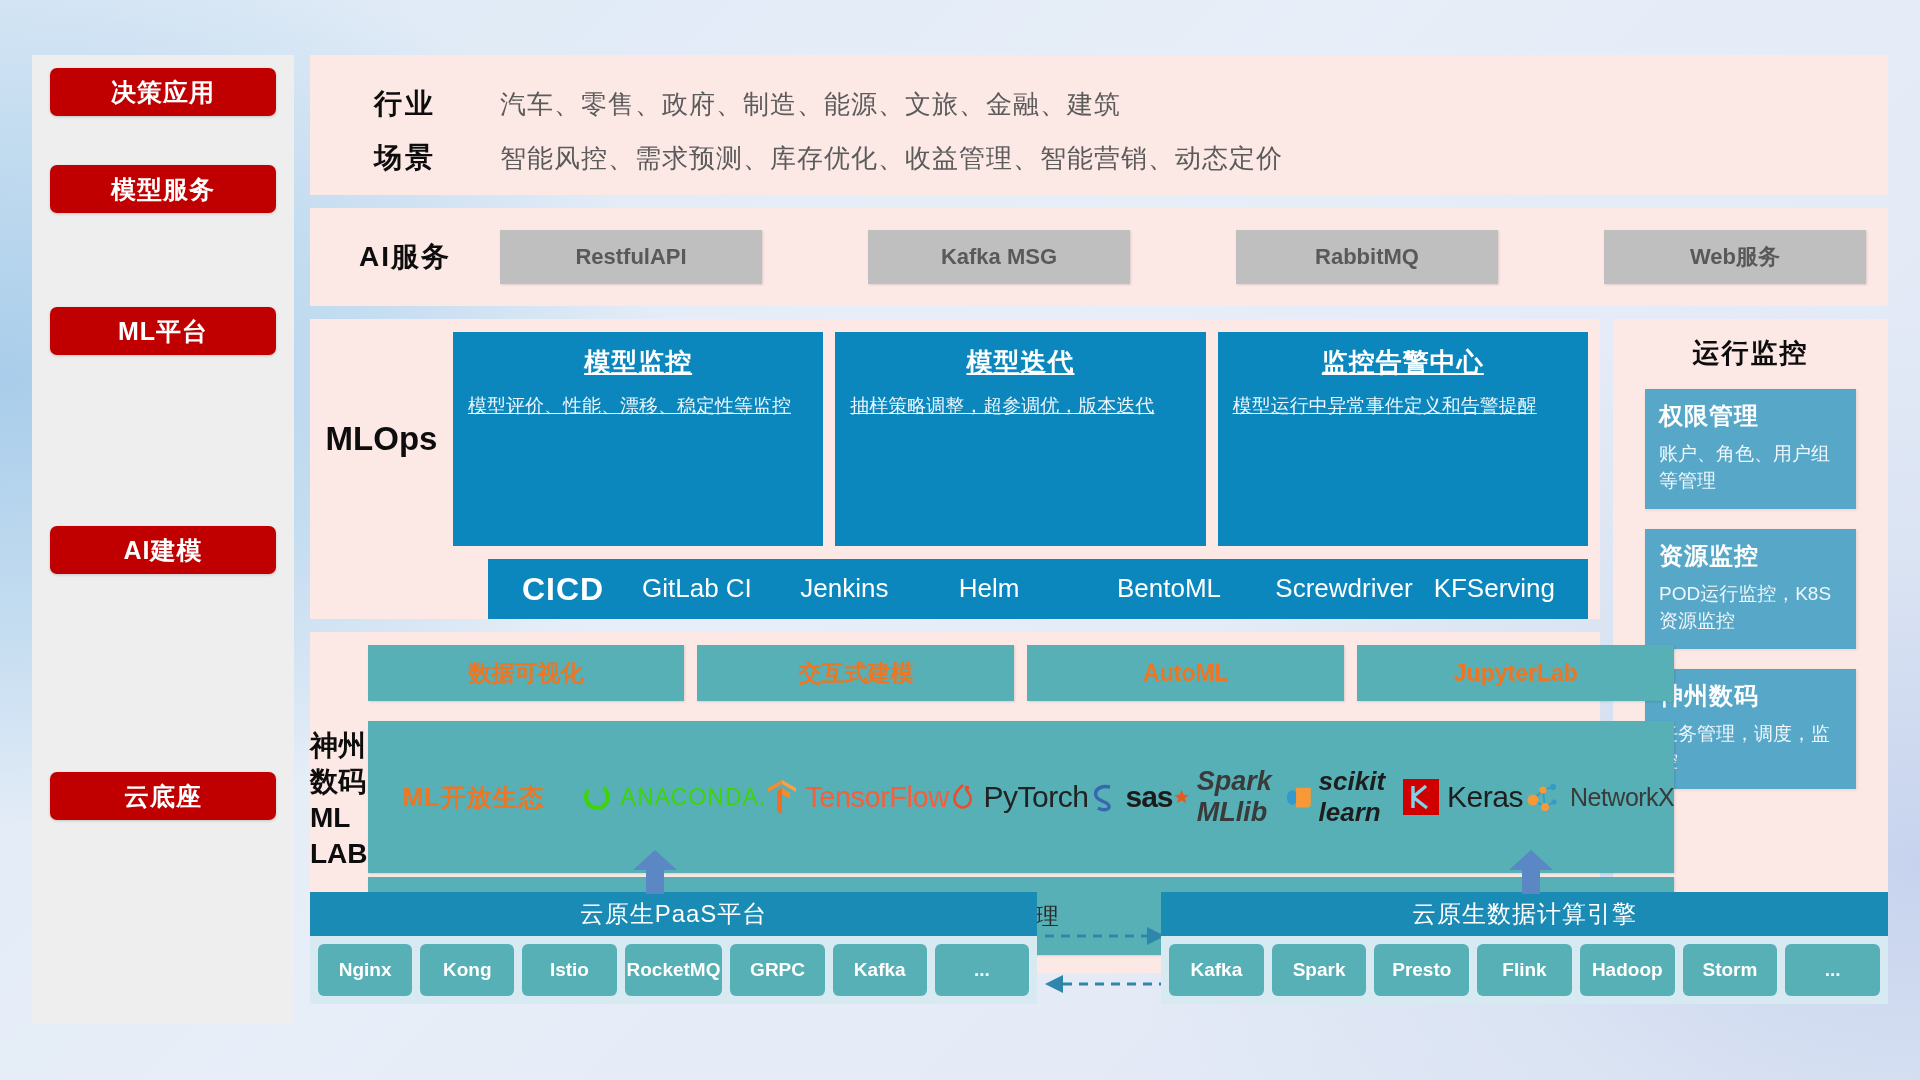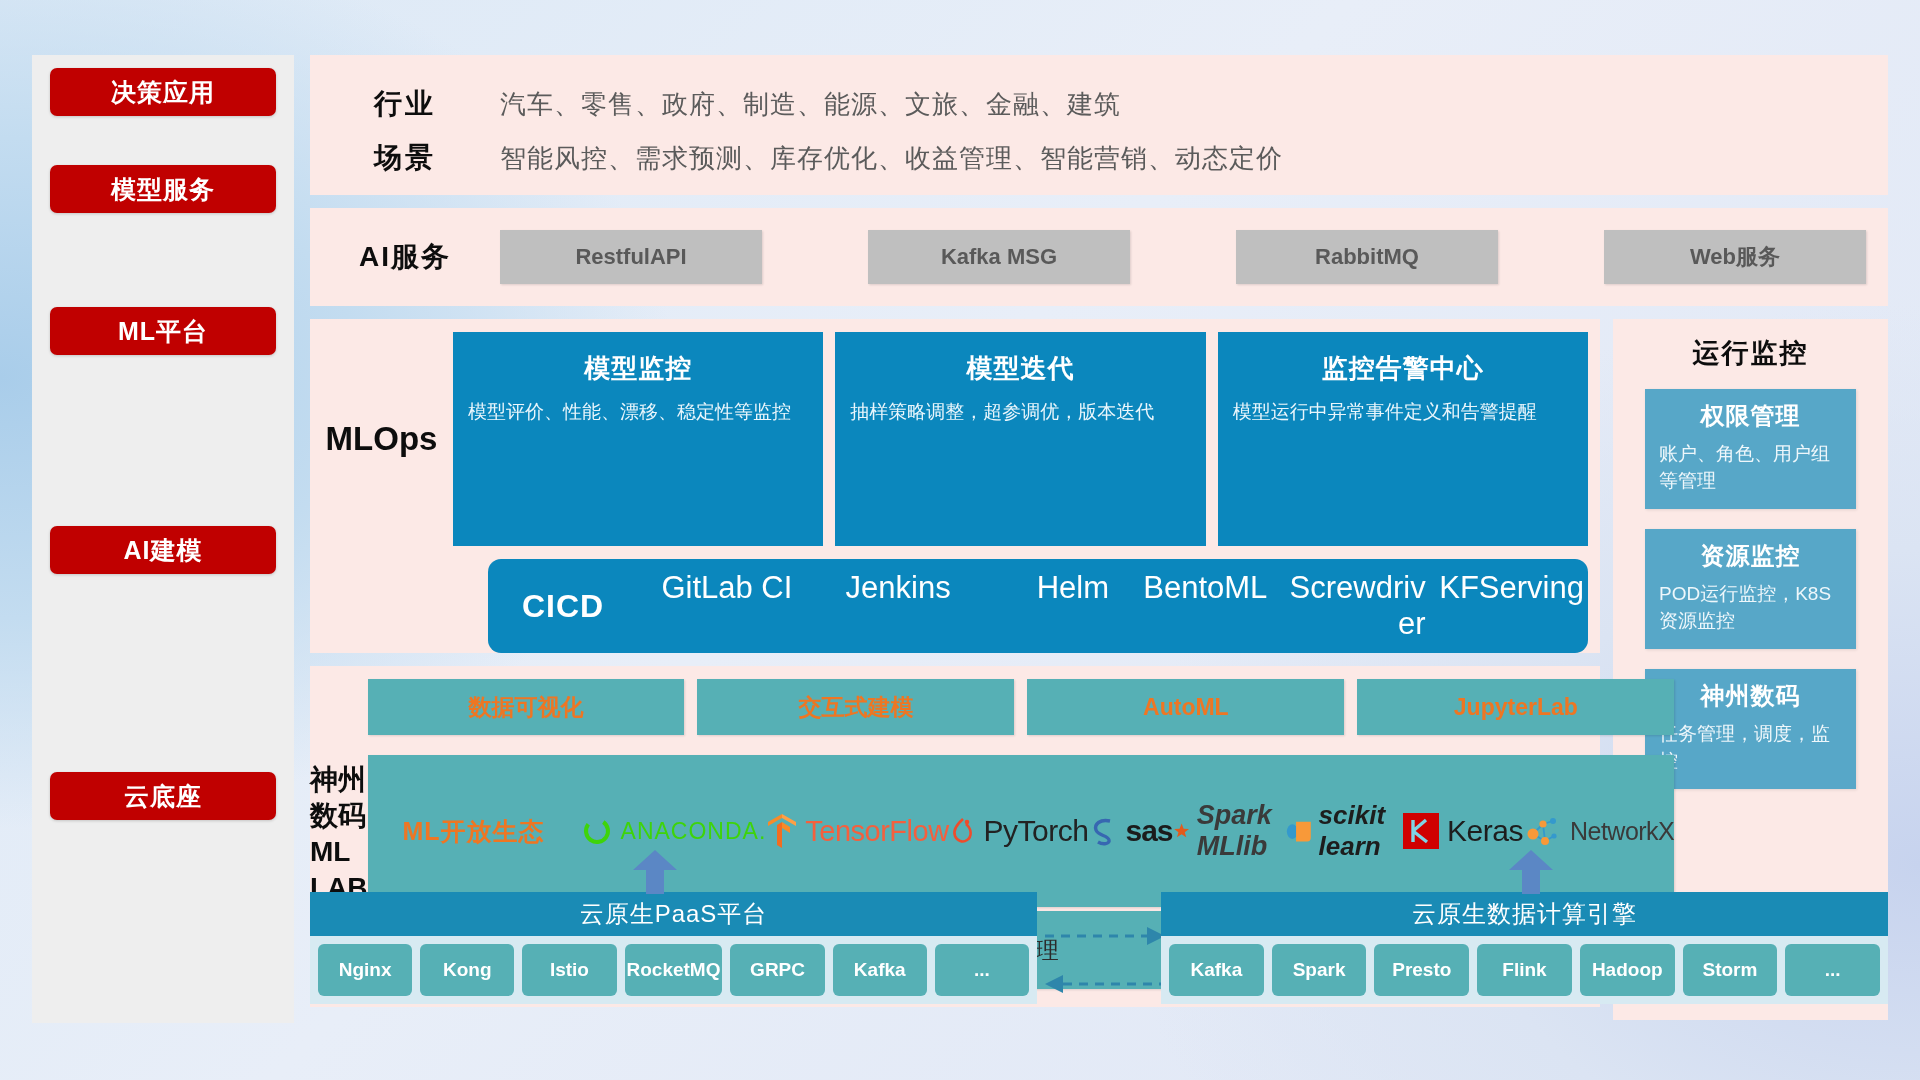--- a/index.html
+++ b/index.html
@@ -84,62 +84,62 @@
   .b3 .lbl {
     width: 143px;
     display: flex; align-items: center; justify-content: center;
     font-size: 33px; font-weight: bold; color: #0d0d0d;
   }
   .b3 .cards { flex: 1; display: flex; gap: 12px; padding-right: 12px; }
   .ml-card {
     flex: 1;
     background: #0b87bd;
     color: #ffffff;
-    padding: 19px 15px;
+    padding: 13px 15px;
+    text-decoration: underline;
   }
   .ml-card .t {
     text-align: center; font-size: 26px; font-weight: bold;
     margin-bottom: 12px; letter-spacing: 1px;
   }
   .ml-card .d { font-size: 19px; line-height: 1.45; color: #eaf6fc; }
 
   .cicd {
-    height: 94px;
+    height: 60px;
     background: #0b87bd;
     margin: 0 12px 2px 178px;
     display: flex; align-items: center;
     color: #ffffff;
     overflow: hidden;
-    border-radius: 13px;
   }
   .cicd .cic-title {
     width: 150px; text-align: center;
     font-size: 32px; font-weight: bold; letter-spacing: 1px;
   }
   .cicd .cic-items { flex: 1; display: flex; }
   .cicd .cic-items span {
-    flex: 1; text-align: right; font-size: 31px;
+    flex: 1; text-align: left; font-size: 26px;
     line-height: 1.15; padding: 0 4px;
     white-space: normal; word-break: break-all;
   }
 
   
   .mon-title {
     text-align: center; font-size: 27px; font-weight: bold;
     color: #0d0d0d; letter-spacing: 2px; margin-bottom: 18px;
   }
   .mon-card {
     background: #57a7c8;
     color: #ffffff;
     padding: 11px 14px 14px 14px;
     margin-bottom: 20px;
     box-shadow: 1px 1px 3px rgba(0,0,0,.1);
   }
   .mon-card .t {
-    text-align: center; font-size: 24px; font-weight: bold;
+    text-align: left; font-size: 24px; font-weight: bold;
     margin-bottom: 9px; letter-spacing: 1px;
   }
   .mon-card .d { font-size: 19px; line-height: 1.42; color: #eef7fb; }
 
   
   .b4 { display: flex; padding: 13px 0 18px 0; }
   .b4 .lbl {
     width: 178px;
     display: flex; flex-direction: column; align-items: center; justify-content: center;
     font-size: 28px; font-weight: bold; color: #0d0d0d; line-height: 1.28;

